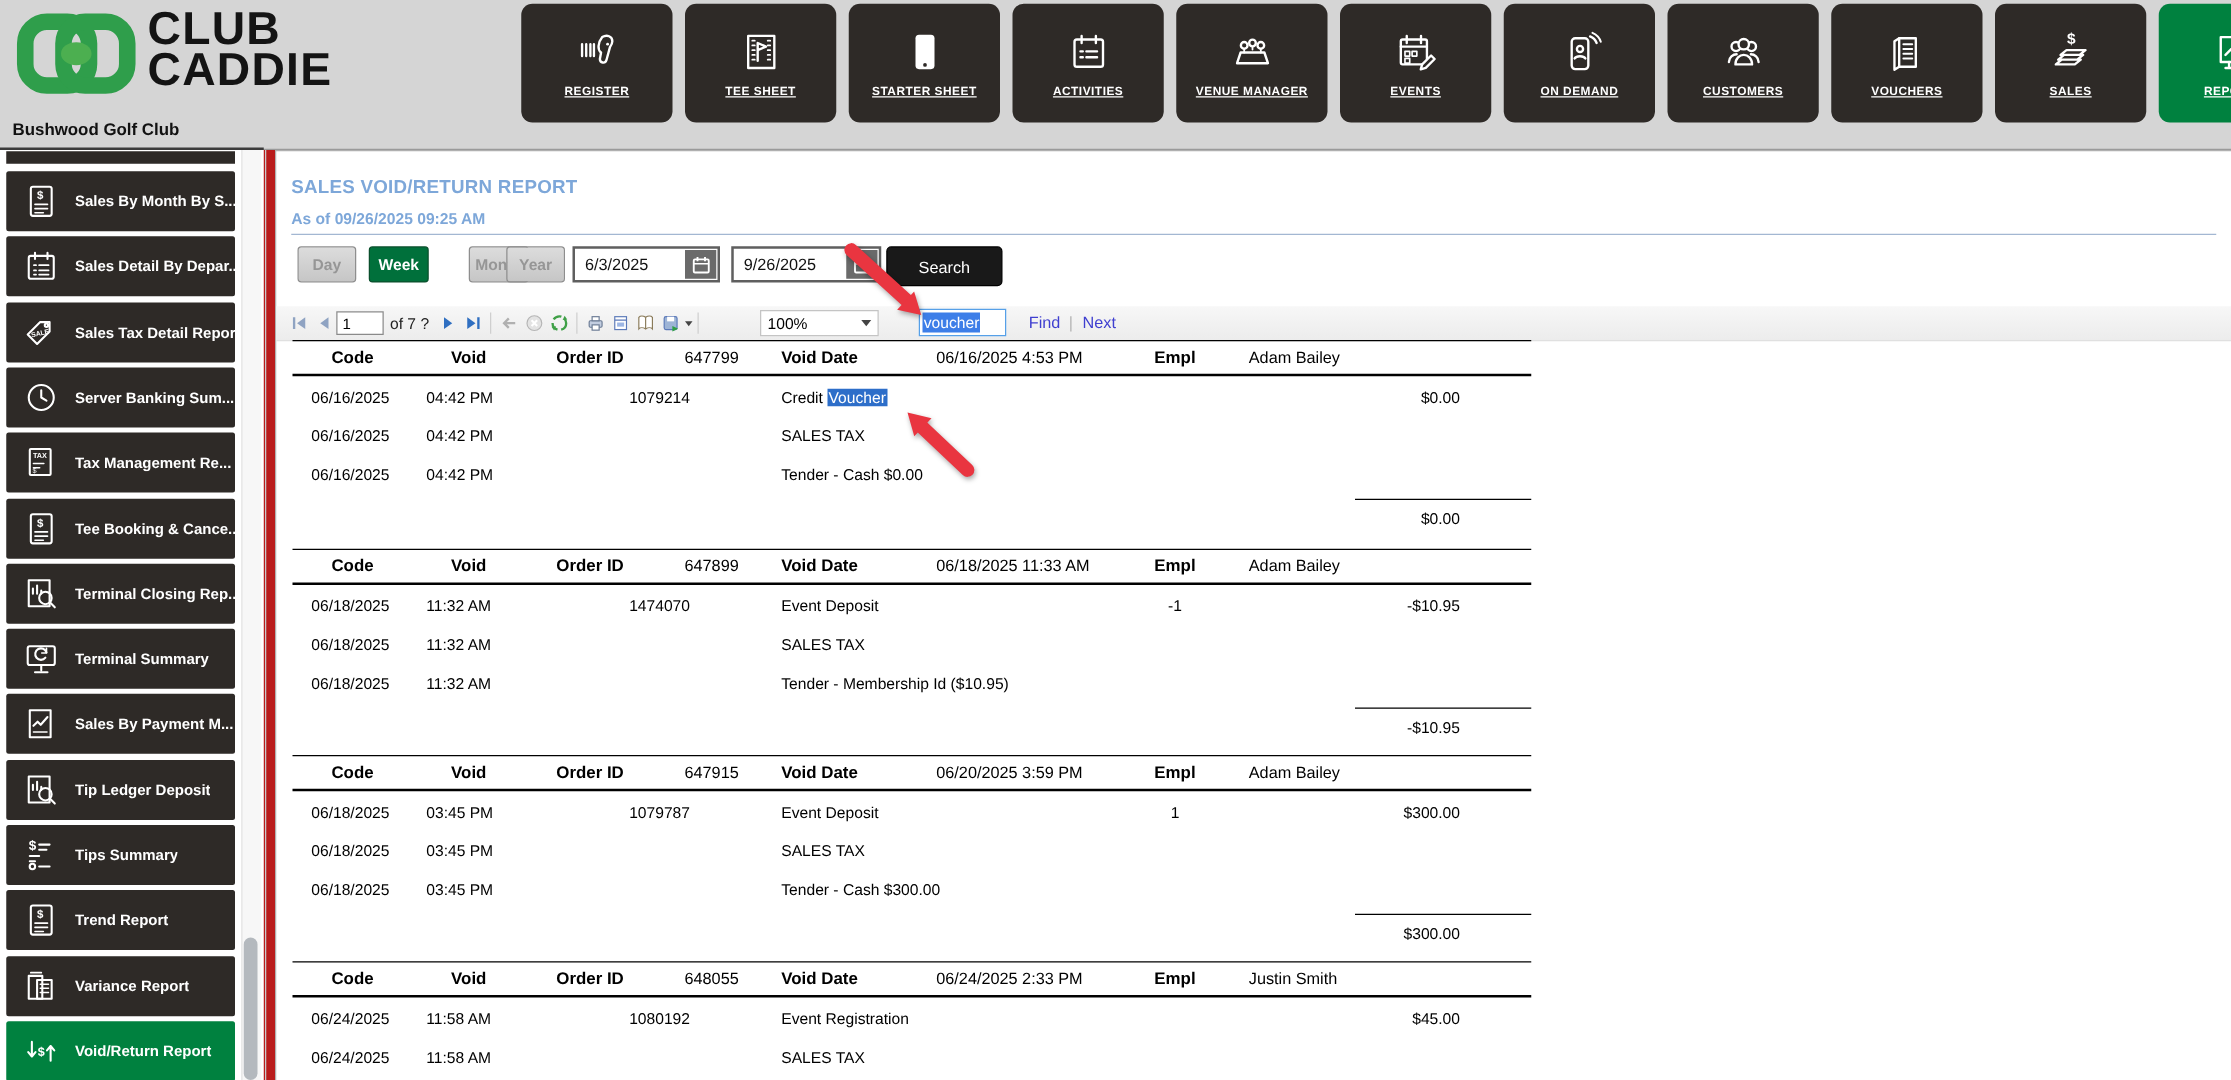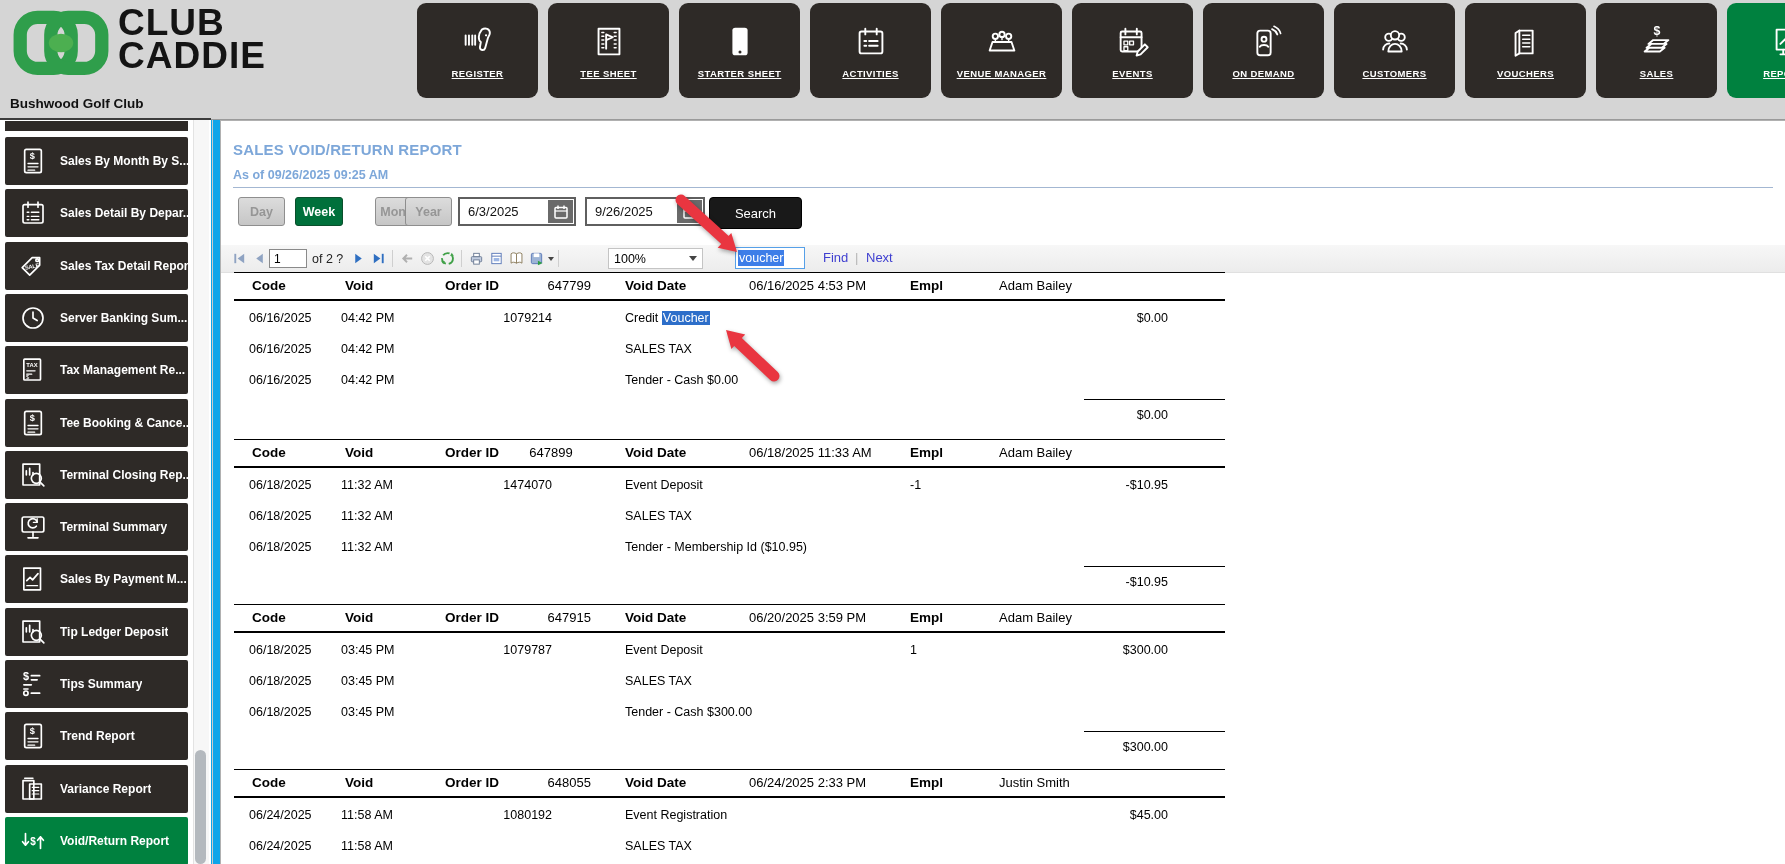--- a/index.html
+++ b/index.html
@@ -1,16 +1,16 @@
 <!DOCTYPE html>
 <html style="--brand-green: #00813f; --nav-dark: #2e2a27; --title-blue: #7da7d9; --week-green: #00703b; --table-highlight: #2d6ec9; --find-selection: #3d7ee8; --link-blue: #3f3fd0;"><head>
 <meta charset="utf-8">
 <style>
   html,body{margin:0;padding:0;background:#d5d5d5;}
-  #app{position:relative;width:1785px;height:864px;overflow:hidden;background:#0ea5e9;
+  #app{position:relative;width:1785px;height:864px;overflow:hidden;background:#b91c1c;
        font-family:"Liberation Sans",sans-serif;-webkit-font-smoothing:antialiased;}
   
   #topbar{position:absolute;left:0;top:0;width:1785px;height:119px;background:#d5d5d5;border-bottom:1px solid #9a9a9a;}
   #topbar-dark-rule{position:absolute;left:0;top:118px;width:211px;height:2px;background:#3c3c3c;}
   #logo{position:absolute;left:10px;top:4px;width:360px;height:88px;display:flex;align-items:flex-start;}
   #logo-rings{width:102px;height:82px;}
   #logo-text{margin-left:6px;margin-top:2px;font-weight:800;font-size:37px;line-height:33px;letter-spacing:1px;color:#141414;}
   #club-name{position:absolute;left:10px;top:96px;font-size:13.5px;font-weight:bold;color:#111;}
   .navbtn{position:absolute;top:3px;width:121px;height:95px;background:var(--nav-dark,#2e2a27);border-radius:9px;
           display:flex;flex-direction:column;align-items:center;justify-content:center;gap:7px;cursor:pointer;}
@@ -70,21 +70,21 @@
   #find-link{left:602px;}
   #link-sep{position:absolute;left:634px;top:5px;color:#b5b5b5;font-size:13px;}
   #next-link{left:645px;}
   
   #report-body{position:absolute;left:0;top:0;width:1565px;height:744px;}
   .tgroup{position:absolute;left:0;width:1565px;height:166px;}
   .rule{position:absolute;background:#000;}
   .ghead-label{position:absolute;top:4px;height:20px;line-height:20px;font-size:13.5px;font-weight:bold;color:#000;}
   .ghead-val{position:absolute;top:4px;height:20px;line-height:20px;font-size:13px;color:#000;white-space:nowrap;}
   .cell{position:absolute;height:20px;line-height:20px;font-size:12.5px;color:#000;white-space:nowrap;}
-  .ctr{text-align:left;}
+  .ctr{text-align:center;}
   .rgt{text-align:right;}
   .hl{background:var(--table-highlight,#2d6ec9);color:#fff;padding:0 1px;}
   
   #arrows{position:absolute;left:0;top:0;width:1785px;height:864px;pointer-events:none;
           filter:drop-shadow(1px 2px 2px rgba(0,0,0,.35));}
 </style>
 </head>
 <body>
 
 <div id="app">
@@ -415,21 +415,21 @@
               <path d="M3.5 3v10" stroke="#8fa3c2" stroke-width="2"></path>
               <path d="M13 3L6 8l7 5z" fill="#8fa3c2"></path>
             </svg>
           </span>
         <span class="tbi">
           <svg viewBox="0 0 16 16">
               <path d="M11.5 3l-7 5 7 5z" fill="#8fa3c2"></path>
             </svg>
           </span>
         <input id="pagebox" value="1" style="">
-        <span id="ofpages">of 2 ?</span>
+        <span id="ofpages">of 7 ?</span>
         <span class="tbi">
           <svg viewBox="0 0 16 16">
               <path d="M4.5 3l7 5-7 5z" fill="#2f6fc1"></path>
             </svg>
           </span>
         <span class="tbi">
           <svg viewBox="0 0 16 16">
               <path d="M3 3l7 5-7 5z" fill="#2f6fc1"></path>
               <path d="M12.5 3v10" stroke="#2f6fc1" stroke-width="2"></path>
             </svg>
@@ -520,21 +520,21 @@
           <div class="cell" style="left: 120px; top: 98px;">04:42 PM</div>
           <div class="cell" style="left: 404px; top: 98px;"><span>Tender - Cash $0.00</span></div>
           <div class="rule" style="top: 127px; left: 863px; width: 141px; height: 1px;"></div>
           <div class="cell rgt" style="left: 847px; width: 100px; top: 133px;">$0.00</div>
         </div>
         <div class="tgroup" style="top: 318px;">
           <div class="rule" style="top: 0px; left: 13px; width: 991px; height: 1px;"></div>
           <div class="ghead-label ctr" style="left: 31px; width: 60px;">Code</div>
           <div class="ghead-label ctr" style="left: 124px; width: 60px;">Void</div>
           <div class="ghead-label" style="left: 224px;">Order ID</div>
-          <div class="ghead-val rgt" style="left: 290px; width: 80px; text-align: center;">647899</div>
+          <div class="ghead-val rgt" style="left: 290px; width: 80px;">647899</div>
           <div class="ghead-label" style="left: 404px;">Void Date</div>
           <div class="ghead-val" style="left: 528px;">06/18/2025 11:33 AM</div>
           <div class="ghead-label ctr" style="left: 689px; width: 60px;">Empl</div>
           <div class="ghead-val" style="left: 778px;">Adam Bailey</div>
           <div class="rule" style="top: 27px; left: 13px; width: 991px; height: 2px;"></div>
           <div class="cell" style="left: 28px; top: 36px;">06/18/2025</div>
           <div class="cell" style="left: 120px; top: 36px;">11:32 AM</div>
           <div class="cell rgt" style="left: 251px; width: 80px; top: 36px;">1474070</div>
           <div class="cell" style="left: 404px; top: 36px;"><span>Event Deposit</span></div>
           <div class="cell ctr" style="left: 689px; width: 60px; top: 36px;">-1</div>

